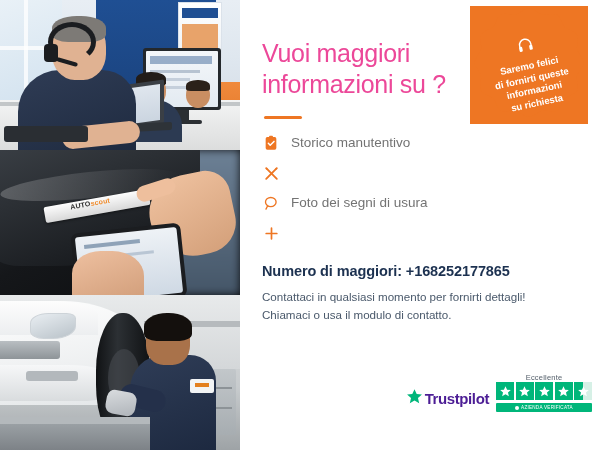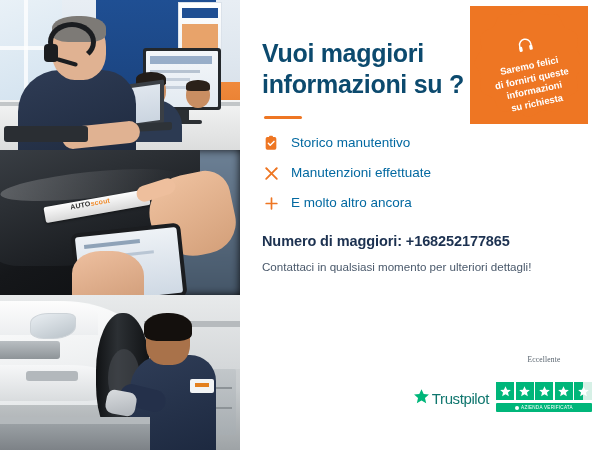--- a/index.html
+++ b/index.html
@@ -146,23 +146,23 @@
   .p3-lift-top { position:absolute; left:0; bottom:26px; width:150px; height:7px; background:#b4b9bc; }
 
   
   .content {
     position: relative;
     flex: 1 1 auto;
     padding: 38px 18px 0 22px;
     background: #ffffff;
   }
   .headline {
-    color: #0c4a6e;
+    color: #ec4899;
     font-size: 25px;
-    font-weight: bold;
+    font-weight: normal;
     line-height: 1.24;
     letter-spacing: -0.3px;
     max-width: 215px;
   }
   .divider {
     width: 38px; height: 3px;
     background: #ee7623;
     margin: 16px 0 14px 2px;
     border-radius: 2px;
   }
@@ -196,21 +196,21 @@
 
   
   .features { list-style: none; margin-top: 2px; }
   .feature {
     display: flex; align-items: center;
     gap: 11px;
     margin-bottom: 10px;
     height: 20px;
   }
   .f-icon { width: 18px; height: 18px; flex: 0 0 18px; display:flex; align-items:center; justify-content:center; }
-  .f-label { color: #0369a1; font-size: 13.5px; line-height: 1; }
+  .f-label { color: #737373; font-size: 13.5px; line-height: 1; }
 
   
   .phone-row {
     margin-top: 20px;
     color: #1c3150;
     font-size: 14.5px;
     font-weight: bold;
     letter-spacing: -0.1px;
   }
   .contact-lines {
@@ -220,23 +220,23 @@
     line-height: 1.55;
   }
 
   
   .trust {
     position: absolute;
     right: 8px; bottom: 38px;
     display: flex; align-items: flex-end; gap: 7px;
   }
   .tp-logo { display: flex; align-items: center; gap: 2px; padding-bottom: 3px; }
-  .tp-name { color: #0f766e; font-size: 15px; font-weight: normal; letter-spacing: -0.4px; }
+  .tp-name { color: #4c1d95; font-size: 15px; font-weight: bold; letter-spacing: -0.4px; }
   .tp-right { text-align: center; }
-  .tp-excellent { color: #55606b; font-size: 7.5px; letter-spacing: .2px; margin-bottom: 18px; font-family: Liberation Serif, serif; }
+  .tp-excellent { color: #55606b; font-size: 7.5px; letter-spacing: .2px; margin-bottom: 0; }
   .tp-stars { display: flex; gap: 1.5px; }
   .tp-star { width: 18px; height: 18px; background: #00b67a; display:flex; align-items:center; justify-content:center; }
   .tp-star.half { background: linear-gradient(90deg,#00b67a 50%, #d6f0e6 50%); }
   .tp-verified {
     margin-top: 3px;
     background: #00b67a;
     color: #ffffff;
     font-size: 4.6px;
     letter-spacing: .25px;
     padding: 2px 3px;
@@ -381,43 +381,51 @@
 
       <li class="feature">
         <span class="f-icon">
           <svg width="17" height="17" viewBox="0 0 24 24" stroke="#ee7623" stroke-width="2.6" stroke-linecap="round" fill="none">
             <path d="M4.5 4.5l15 15"></path>
             <path d="M19.5 4.5l-15 15"></path>
             <circle cx="5.2" cy="5.2" r="1.3" fill="#ee7623" stroke="none"></circle>
             <circle cx="18.8" cy="5.2" r="1.3" fill="#ee7623" stroke="none"></circle>
           </svg>
         </span>
-        <span class="f-label">Manutenzioni effettuate</span>
       </li>
 
+      <li class="feature">
+        <span class="f-icon">
+          <svg width="17" height="17" viewBox="0 0 24 24" stroke="#ee7623" stroke-width="1.9" fill="none" stroke-linecap="round">
+            <ellipse cx="11" cy="10" rx="7.5" ry="6.5"></ellipse>
+            <path d="M6.6 15.2L4.2 20"></path>
+          </svg>
+        </span>
+        <span class="f-label">Foto dei segni di usura</span>
+      </li>
 
 
       <li class="feature">
         <span class="f-icon">
           <svg width="17" height="17" viewBox="0 0 24 24" stroke="#ee7623" stroke-width="2.4" stroke-linecap="round">
             <path d="M12 4.5v15M4.5 12h15"></path>
           </svg>
         </span>
-        <span class="f-label">E molto altro ancora</span>
       </li>
 
     </ul>
 
     <div class="phone-row">
       <span>Numero di maggiori:</span>
       <span>+168252177865</span>
     </div>
 
     <div class="contact-lines">
-      <div>Contattaci in qualsiasi momento per ulteriori dettagli!</div>
+      <div>Contattaci in qualsiasi momento per fornirti dettagli!</div>
+      <div>Chiamaci o usa il modulo di contatto.</div>
     </div>
 
     <div class="trust">
       <div class="tp-logo">
         <span>
           <svg width="17" height="17" viewBox="0 0 24 24">
             <path fill="#00b67a" d="M12 1.6l3.1 6.9 7.4.7-5.6 5 1.7 7.3L12 17.6 5.4 21.5l1.7-7.3-5.6-5 7.4-.7z"></path>
           </svg>
         </span>
         <span class="tp-name">Trustpilot</span>

